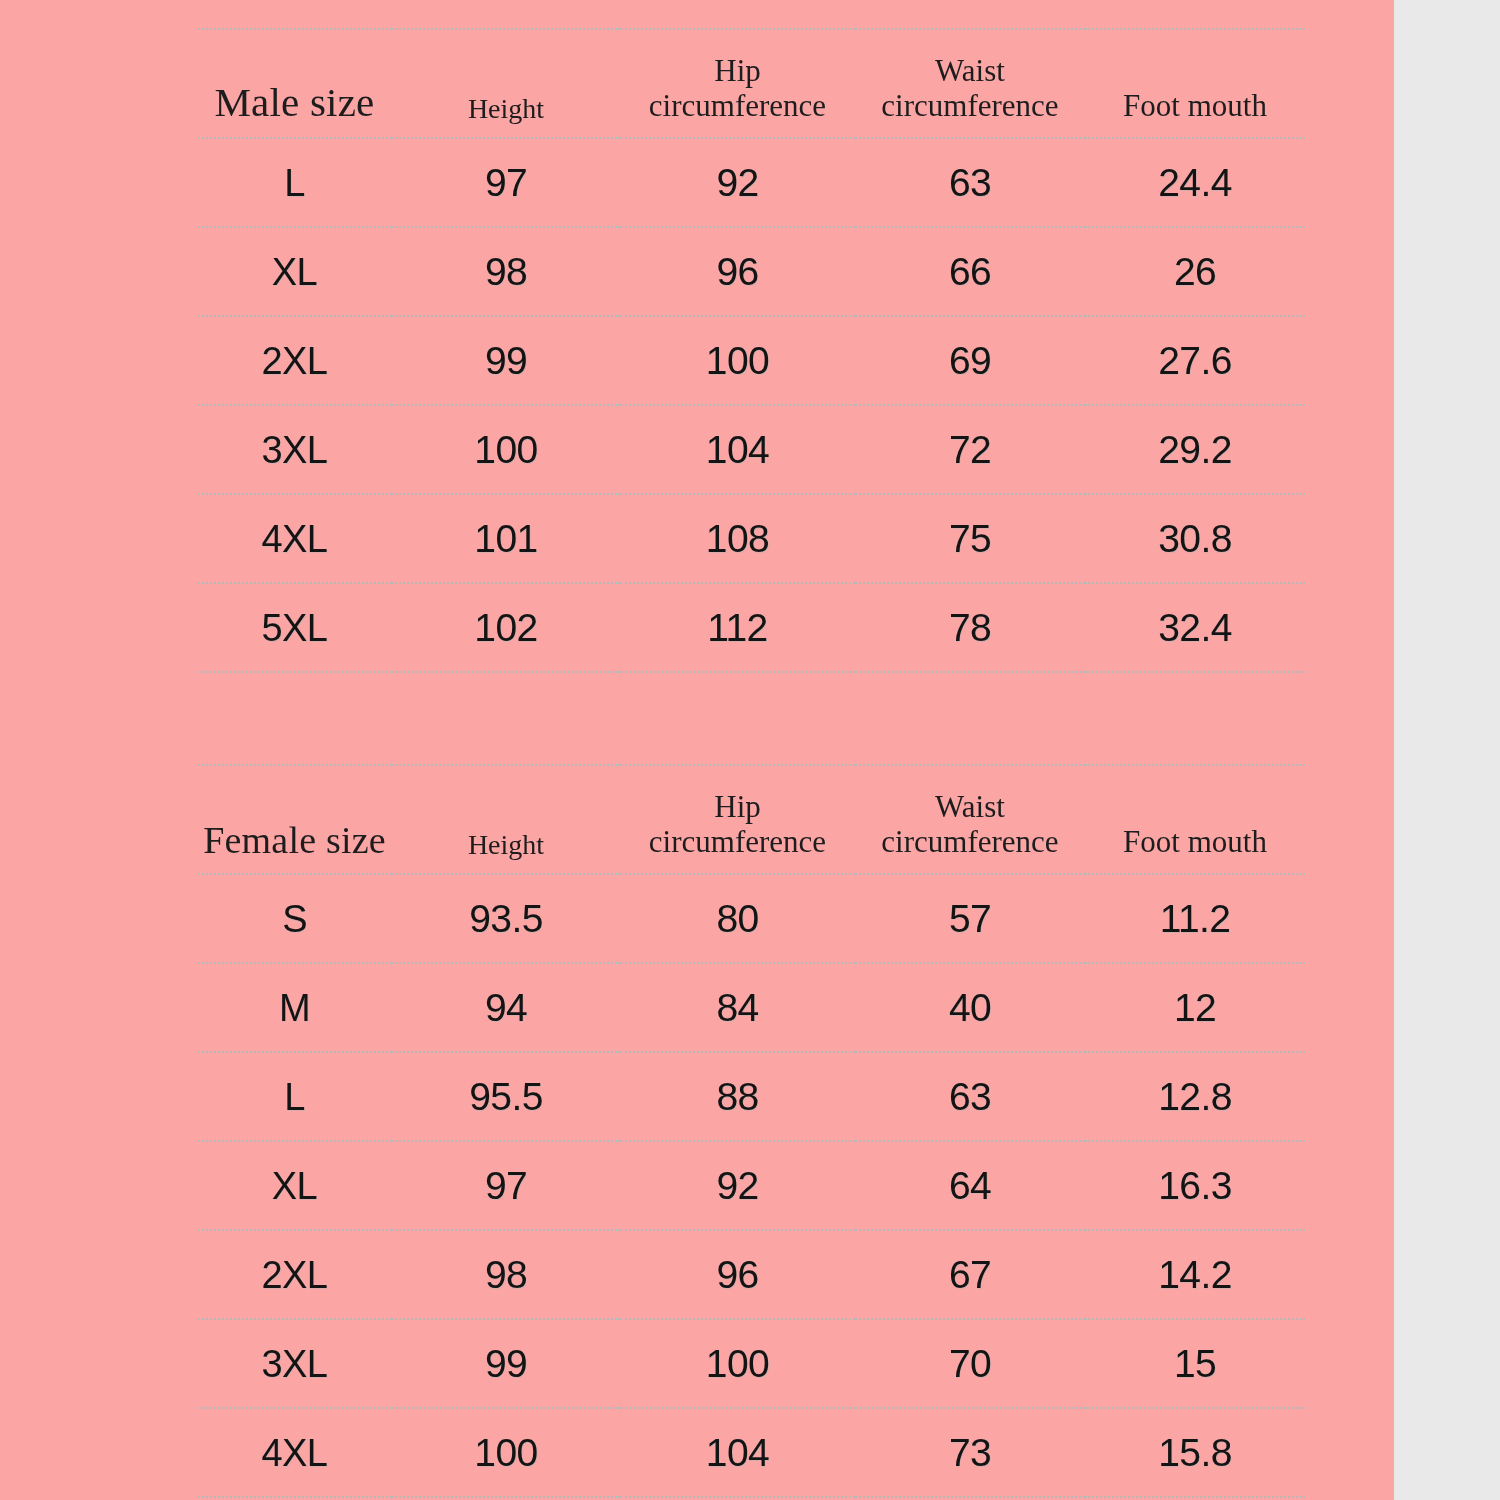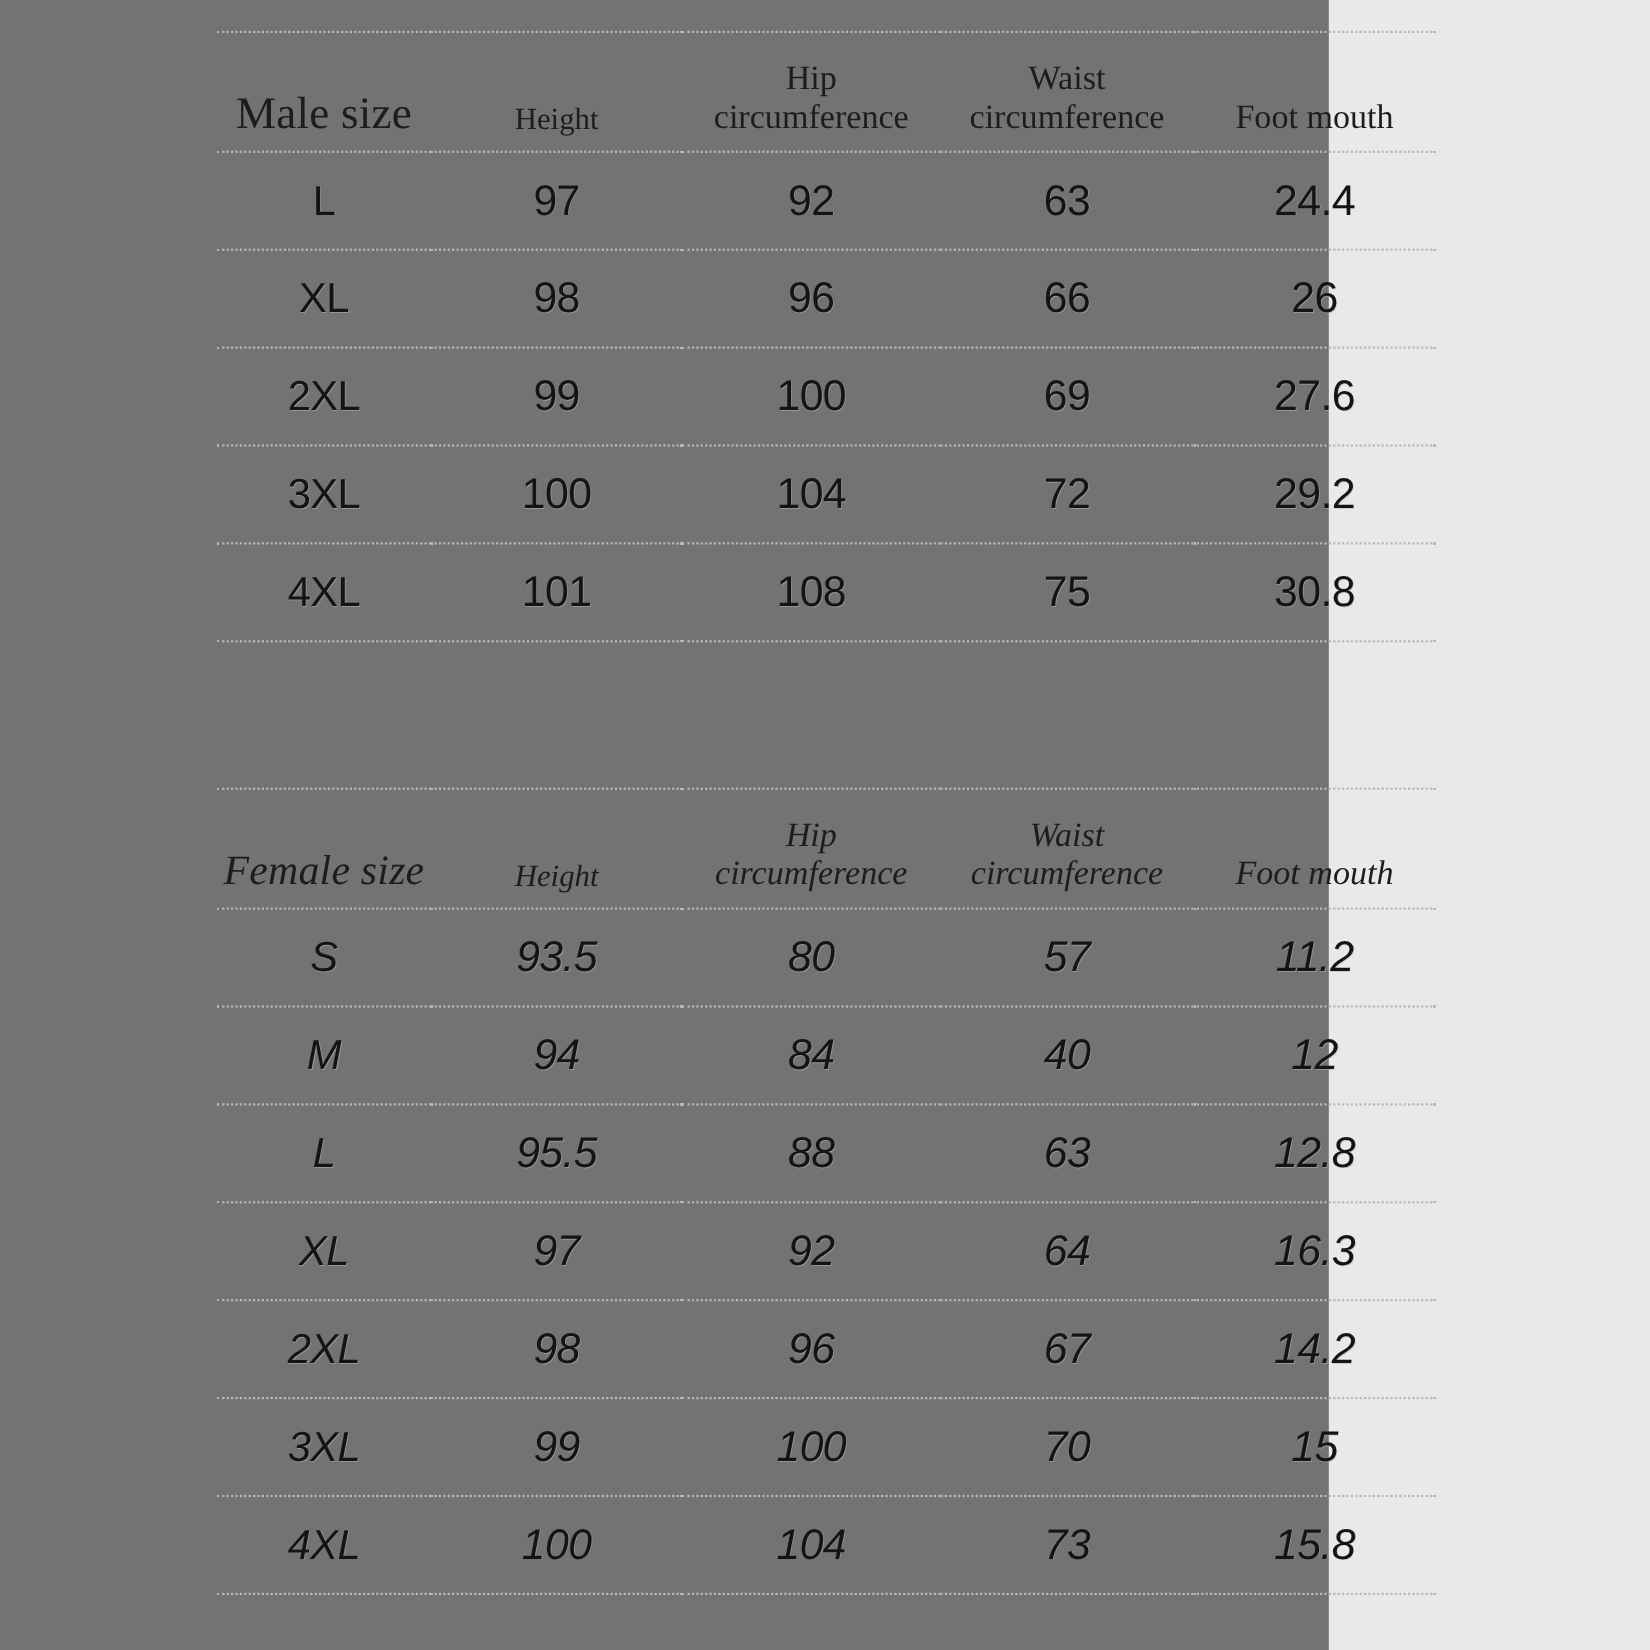--- a/index.html
+++ b/index.html
@@ -10,35 +10,35 @@
   body {
     width: 1500px;
     height: 1500px;
     overflow: hidden;
     font-family: "Liberation Serif", "DejaVu Serif", serif;
     -webkit-font-smoothing: antialiased;
   }
 
   .page {
     position: relative;
-    width: 1208px;
+    width: 1394px;
     height: 1500px;
-    background: #737373;
+    background: #fca5a5;
   }
 
   .size-table {
     position: absolute;
     left: 197px;
     width: 1108px;
     border-collapse: collapse;
     table-layout: fixed;
   }
 
   #male-table  { top: 28px; }
-  #female-table{ top: 716px; font-style: italic; }
+  #female-table{ top: 764px; }
 
   .size-table col.c-size  { width: 195px; }
   .size-table col.c-num   { width: 228px; }
   .size-table col.c-hip   { width: 235px; }
   .size-table col.c-waist { width: 230px; }
   .size-table col.c-foot  { width: 220px; }
 
   .size-table tr {
     border-top: 2px dotted #b8b8b8;
     border-bottom: 2px dotted #b8b8b8;
@@ -165,20 +165,27 @@
         <td>72</td>
         <td>29.2</td>
       </tr>
       <tr class="data-row">
         <td class="cell-size">4XL</td>
         <td>101</td>
         <td>108</td>
         <td>75</td>
         <td>30.8</td>
       </tr>
+      <tr class="data-row">
+        <td class="cell-size">5XL</td>
+        <td>102</td>
+        <td>112</td>
+        <td>78</td>
+        <td>32.4</td>
+      </tr>
     </tbody>
   </table>
 
   <table class="size-table" id="female-table">
     <colgroup>
       <col class="c-size">
         <col class="c-num">
         <col class="c-hip">
         <col class="c-waist">
         <col class="c-foot">

